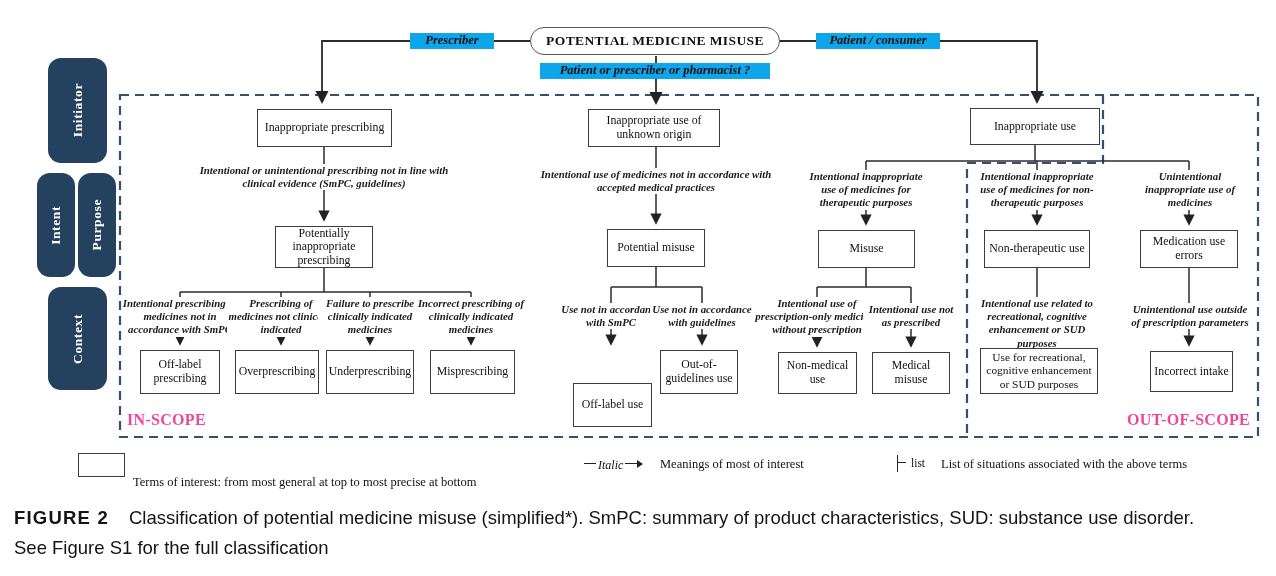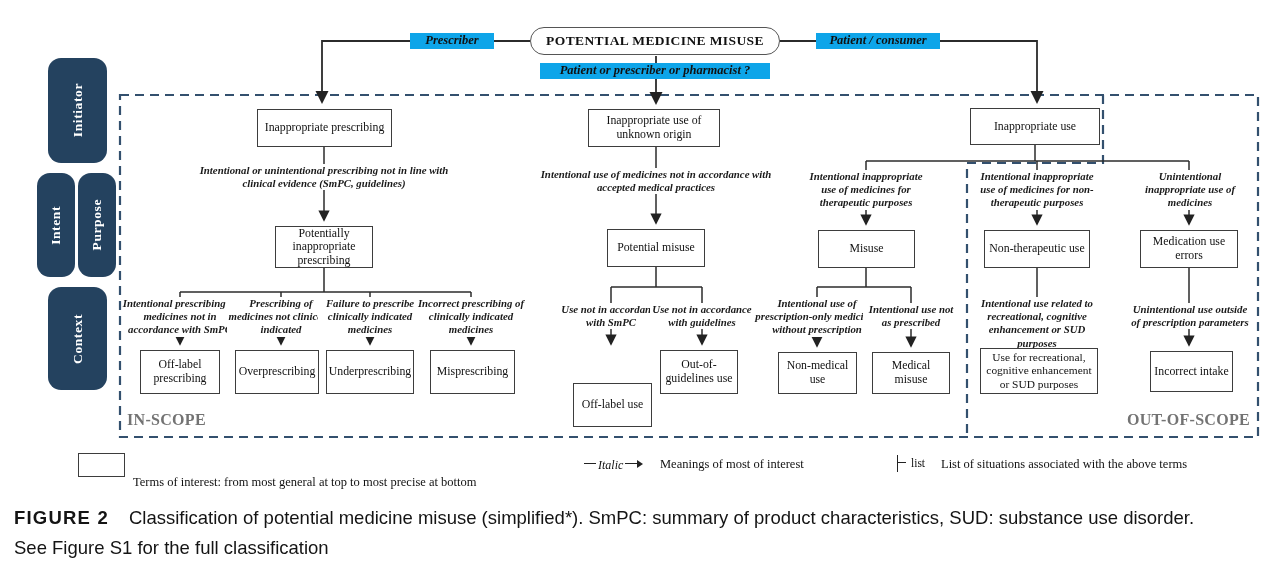--- a/index.html
+++ b/index.html
@@ -11,21 +11,21 @@
        padding:1px 2px;box-sizing:border-box;z-index:3;}
   .oval{border-radius:15px;font-weight:bold;font-size:13.5px;letter-spacing:.4px;border:1.4px solid #555;}
   .note{position:absolute;background:#fff;text-align:center;
         font:italic 600 10.8px/1.22 "Liberation Serif",serif;color:#1a1a1a;z-index:3;}
   .toplabel{position:absolute;background:#0ea5e9;text-align:center;
         font:italic 600 12.5px/1.25 "Liberation Serif",serif;color:#111;z-index:3;}
   .pill{position:absolute;background:#24425f;border-radius:13px;display:flex;align-items:center;
         justify-content:center;z-index:3;}
   .pill span{writing-mode:vertical-rl;transform:rotate(180deg);
         font:bold 13.5px "Liberation Serif",serif;color:#fff;letter-spacing:.6px;}
-  .scopelabel{position:absolute;font:bold 16px "Liberation Serif",serif;color:#737373;
+  .scopelabel{position:absolute;font:bold 16px "Liberation Serif",serif;color:#ec4899;
         letter-spacing:.3px;z-index:3;}
   .legend-text{position:absolute;font:12.5px/14px "Liberation Serif",serif;color:#111;z-index:3;}
   .legend-swatch{position:absolute;z-index:3;}
   .lg-rect{width:47px;height:24px;border:1px solid #3d3d3d;background:#fff;box-sizing:border-box;}
   .dash-line{display:inline-block;width:12px;border-top:1.4px solid #222;vertical-align:middle;margin-bottom:3px;}
   .arrow-head{display:inline-block;width:0;height:0;border-left:6px solid #222;border-top:4px solid transparent;
         border-bottom:4px solid transparent;vertical-align:middle;margin-bottom:3px;}
   .italic-word{font:italic 12px "Liberation Serif",serif;color:#111;margin:0 2px;}
   .list-bracket{display:inline-block;position:relative;width:9px;height:17px;border-left:1.6px solid #222;
         vertical-align:middle;}

